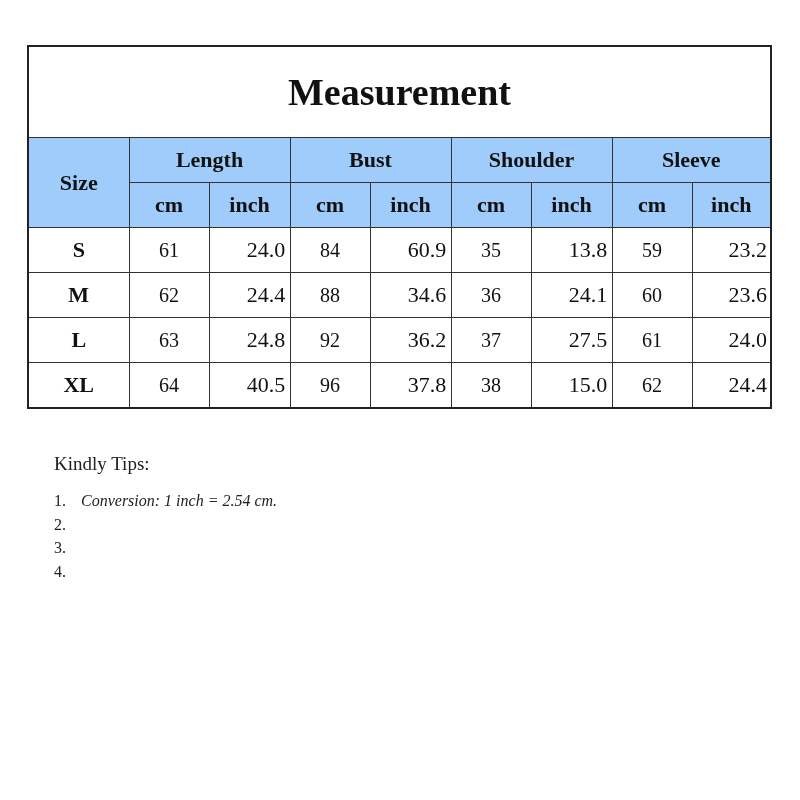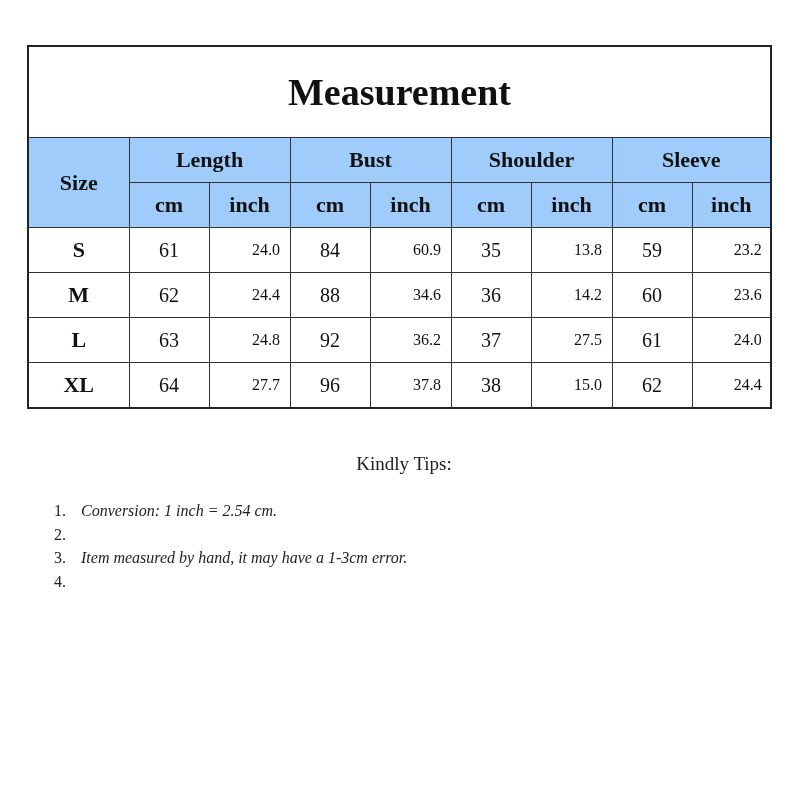--- a/index.html
+++ b/index.html
@@ -39,33 +39,32 @@
   }
   .head {
     background: #9fccfa;
     font-weight: bold;
     font-size: 22px;
   }
   .head.group { height: 44px; }
   .head.unit { height: 44px; }
   .row td { height: 44px; font-size: 20px; }
   .row td.size { font-weight: bold; font-size: 22px; }
-  .row td.inch { font-size: 16px; padding-left: 33px; }
+  .row td.inch { font-size: 22px; padding-left: 33px; }
 
   .tips {
     position: absolute;
     left: 54px;
     top: 453px;
     width: 700px;
     color: #222;
   }
   .tips-title {
     font-size: 19px;
-    margin-bottom: 24px;
-    text-align: center;
+    margin-bottom: 14px;
   }
   .tips ol {
     margin: 0;
     padding: 0;
     list-style: none;
   }
   .tips li {
     display: flex;
     font-size: 16px;
     line-height: 23.5px;
@@ -128,39 +127,39 @@
     <td>59</td>
     <td class="inch">23.2</td>
   </tr>
   <tr class="row">
     <td class="size">M</td>
     <td>62</td>
     <td class="inch">24.4</td>
     <td>88</td>
     <td class="inch">34.6</td>
     <td>36</td>
-    <td class="inch">14.2</td>
+    <td class="inch">24.1</td>
     <td>60</td>
     <td class="inch">23.6</td>
   </tr>
   <tr class="row">
     <td class="size">L</td>
     <td>63</td>
     <td class="inch">24.8</td>
     <td>92</td>
     <td class="inch">36.2</td>
     <td>37</td>
     <td class="inch">27.5</td>
     <td>61</td>
     <td class="inch">24.0</td>
   </tr>
   <tr class="row">
     <td class="size">XL</td>
     <td>64</td>
-    <td class="inch">27.7</td>
+    <td class="inch">40.5</td>
     <td>96</td>
     <td class="inch">37.8</td>
     <td>38</td>
     <td class="inch">15.0</td>
     <td>62</td>
     <td class="inch">24.4</td>
   </tr>
 </tbody>
   </table>
 
@@ -169,19 +168,18 @@
   <ol>
     <li>
       <span class="num">1.</span>
       <span class="txt">Conversion: 1 inch = 2.54 cm.</span>
     </li>
     <li>
       <span class="num">2.</span>
     </li>
     <li>
       <span class="num">3.</span>
-      <span class="txt">Item measured by hand, it may have a 1-3cm error.</span>
     </li>
     <li>
       <span class="num">4.</span>
     </li>
   </ol>
 </div>
 
 </body></html>

